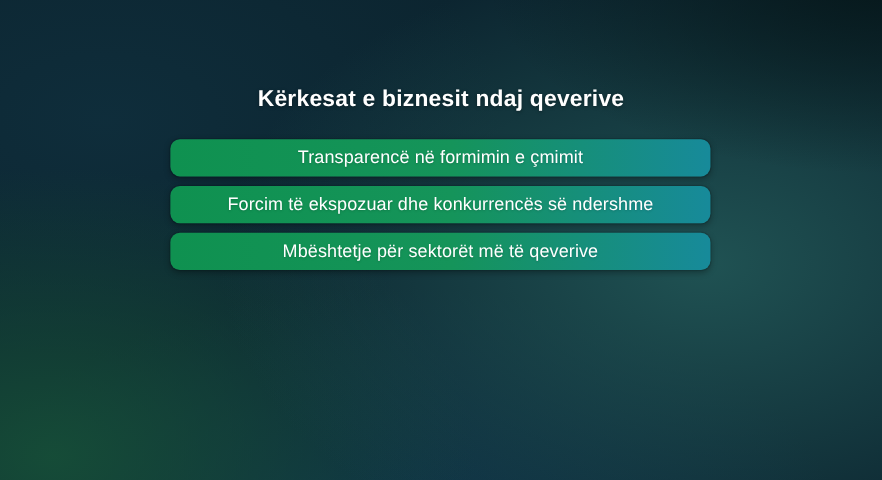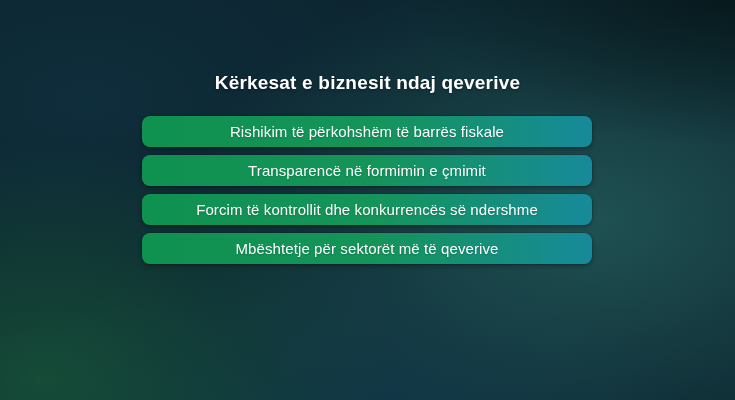--- a/index.html
+++ b/index.html
@@ -67,30 +67,27 @@
   </style>
 </head>
 <body>
 
 <div class="slide">
 
   <div class="title">Kërkesat e biznesit ndaj qeverive</div>
 
   <div class="bars">
 
-    <div class="bar">
-      <span class="bar-label">Rishikim të përkohshëm të barrës fiskale</span>
-    </div>
 
     <div class="bar">
       <span class="bar-label">Transparencë në formimin e çmimit</span>
     </div>
 
     <div class="bar">
-      <span class="bar-label">Forcim të kontrollit dhe konkurrencës së ndershme</span>
+      <span class="bar-label">Forcim të ekspozuar dhe konkurrencës së ndershme</span>
     </div>
 
     <div class="bar">
       <span class="bar-label">Mbështetje për sektorët më të qeverive</span>
     </div>
 
   </div>
 
 </div>
 

